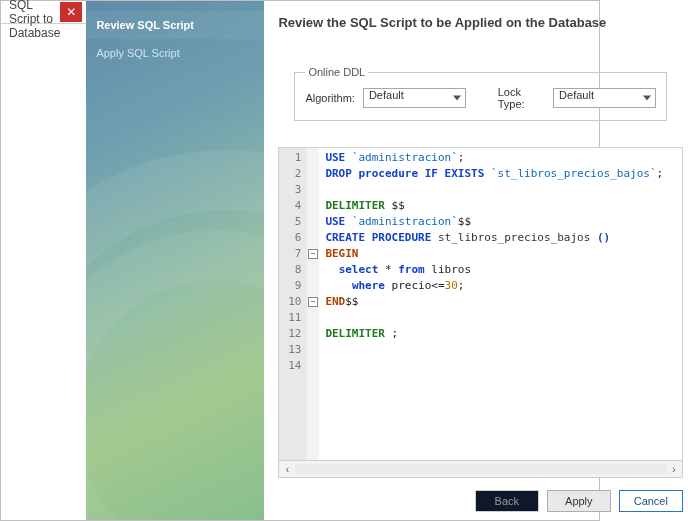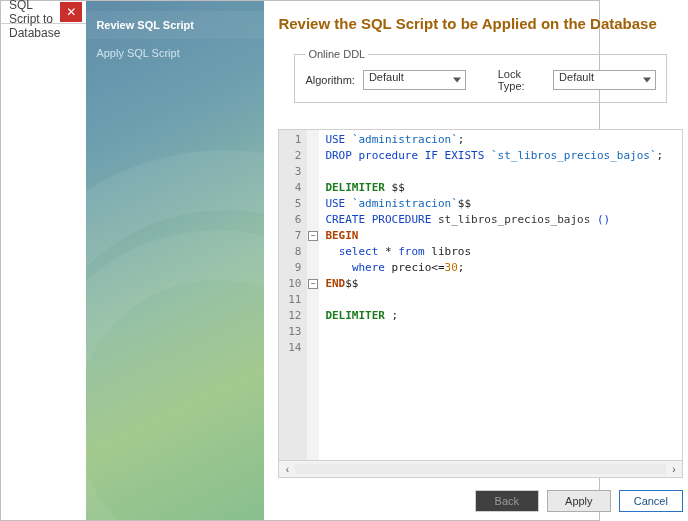--- a/index.html
+++ b/index.html
@@ -7,46 +7,46 @@
   .titlebar{height:22px;display:flex;align-items:center;padding:0 4px;border-bottom:1px solid #d0d0d0;background:#fff}
   .titlebar .title{flex:1;font-size:12px;color:#444;padding-left:4px}
   .close-btn{width:22px;height:20px;background:#c9302c;color:#fff;display:flex;align-items:center;justify-content:center;font-size:12px;cursor:pointer}
   .body{flex:1;display:flex;min-height:0}
   .sidebar{width:178px;background:linear-gradient(155deg,#5f8ca8 0%,#6d9fb0 25%,#95c0a6 55%,#a3c98f 75%,#88bf8e 100%);color:#d8e8f0;padding-top:10px;box-sizing:border-box;position:relative;overflow:hidden}
   .sidebar::after{content:"";position:absolute;left:-120px;bottom:-150px;width:520px;height:520px;border:60px solid rgba(255,255,255,0.07);border-radius:50%;box-sizing:border-box;pointer-events:none}
   .sidebar::before{content:"";position:absolute;left:-60px;bottom:-90px;width:380px;height:380px;border:50px solid rgba(255,255,255,0.06);border-radius:50%;box-sizing:border-box;pointer-events:none}
   .nav-item{padding:8px 10px;font-size:11px;color:#cfe3ee;cursor:pointer;position:relative;z-index:1}
   .nav-item.active{color:#fff;font-weight:bold;background:rgba(255,255,255,0.06)}
   .main{flex:1;display:flex;flex-direction:column;padding:14px 14px 8px 14px;min-width:0}
-  .heading{color:#a16207;font-weight:bold;font-size:15px;}
+  .heading{color:#404040;font-weight:bold;font-size:13px;margin-bottom:20px}
   fieldset.ddl{border:1px solid #c9c9c9;padding:8px 10px 10px 10px;margin:16px}
   fieldset.ddl legend{font-size:11px;color:#555;padding:0 3px}
   .ddl-row{display:flex;align-items:center;gap:8px}
   .ddl-row label{font-size:11px;color:#333}
   .combo{position:relative;width:112px;height:20px;border:1px solid #a8a8a8;background:#fff;display:flex;align-items:flex-start;padding:0 18px 0 5px;font-size:11px;color:#333;box-sizing:border-box}
   .combo .arrow{position:absolute;right:4px;top:50%;transform:translateY(-50%);width:0;height:0;border-left:4px solid transparent;border-right:4px solid transparent;border-top:5px solid #555}
   .editor-wrap{flex:1;margin-top:10px;display:flex;flex-direction:column;min-height:0}
   .editor{flex:1;display:flex;border:1px solid #d0d0d0;background:#fff;min-height:0;overflow:hidden;font-family:Consolas,Menlo,monospace;font-size:11px;line-height:16px}
   .gutter{background:#e8e8e8;color:#7a7a7a;text-align:right;padding:2px 6px 2px 4px;user-select:none;min-width:28px;box-sizing:border-box}
   .fold{background:#f3f3f3;width:12px;padding:2px 0;color:#8a8a8a;text-align:center}
   .fold .fm{height:16px;display:flex;align-items:center;justify-content:center}
   .fold .box{width:8px;height:8px;border:1px solid #8a8a8a;background:#fff;font-size:8px;line-height:7px;text-align:center;color:#555}
   .code{flex:1;padding:2px 6px;white-space:pre;color:#222;overflow:hidden}
   .kw{color:#1e7a1e;font-weight:bold}
-  .kw2{color:#1242c7;font-weight:normal}
+  .kw2{color:#1242c7;font-weight:bold}
   .str{color:#1366b8}
   .id{color:#333}
   .num{color:#c07000}
   .begin{color:#b04000;font-weight:bold}
   .hscroll{height:16px;border:1px solid #d0d0d0;border-top:none;background:#f2f2f2;position:relative;display:flex;align-items:center}
   .hscroll .arrow-l,.hscroll .arrow-r{width:16px;text-align:center;color:#555;font-size:10px;cursor:pointer}
   .hscroll .track{flex:1;height:10px;background:#eaeaea}
   .footer{margin-top:auto;padding-top:12px;display:flex;justify-content:flex-end;gap:8px}
   .btn{min-width:64px;height:22px;border:1px solid #adadad;background:#e9e9e9;color:#333;font-size:11px;display:flex;align-items:center;justify-content:center;cursor:pointer;box-sizing:border-box}
-  .btn.disabled{color:#9a9a9a;background:#404040;border-color:#cfcfcf;cursor:default}
+  .btn.disabled{color:#9a9a9a;background:#0f172a;border-color:#cfcfcf;cursor:default}
   .btn.primary{border-color:#2a72c8;background:#fff;color:#1d4f87}
 </style>
 </head>
 <body>
 
 <div class="window">
   <div class="titlebar">
     <div class="title">Apply SQL Script to Database</div>
     <div class="close-btn">✕</div>
   </div>

